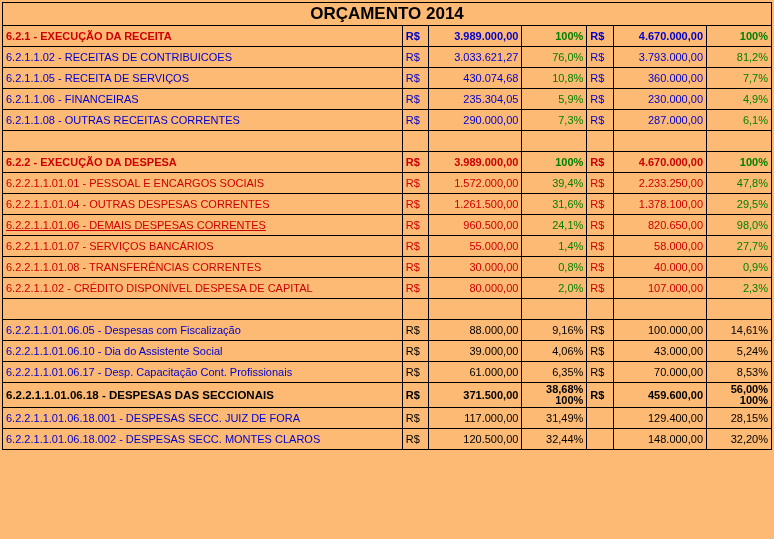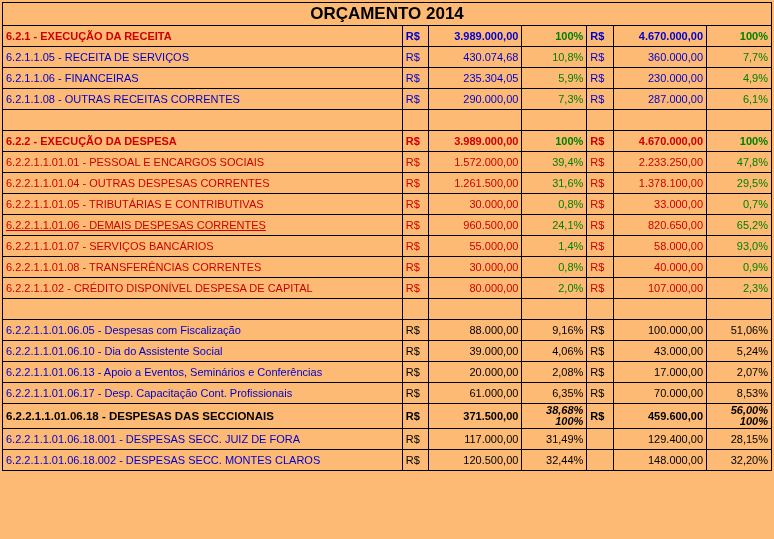--- a/index.html
+++ b/index.html
@@ -57,21 +57,21 @@
   .bold { font-weight: bold; }
   .left { text-align: left; }
   .underline { text-decoration: underline; }
 
   .blank-row td {
     height: 13px;
     border: 1px solid #000000;
   }
   .val { text-align: right; font-variant-numeric: tabular-nums; }
   .cur { text-align: left; padding-left: 4px; }
-  .two-line { line-height: 1.0; font-size: 11px; font-style: italic; }
+  .two-line { line-height: 1.0; font-size: 11px; }
   .two-line div { display: block; }
   .lbl-big { font-size: 11.5px; margin-top: 16px; }
 </style>
 </head>
 <body>
 
 <div class="sheet">
   <table class="budget">
     <colgroup>
       <col class="c-label">
@@ -90,20 +90,29 @@
     <tr>
           <td class="left red bold">6.2.1 - EXECUÇÃO DA RECEITA</td>
           <td class="cur blue bold">R$</td>
           <td class="val blue bold">3.989.000,00</td>
           <td class="val green bold">100%</td>
           <td class="cur blue bold">R$</td>
           <td class="val blue bold">4.670.000,00</td>
           <td class="val green bold">100%</td>
         </tr>
         <tr>
+          <td class="left blue">6.2.1.1.02 - RECEITAS DE CONTRIBUICOES</td>
+          <td class="cur blue">R$</td>
+          <td class="val blue">3.033.621,27</td>
+          <td class="val green">76,0%</td>
+          <td class="cur blue">R$</td>
+          <td class="val blue">3.793.000,00</td>
+          <td class="val green">81,2%</td>
+        </tr>
+        <tr>
           <td class="left blue">6.2.1.1.05 - RECEITA DE SERVIÇOS</td>
           <td class="cur blue">R$</td>
           <td class="val blue">430.074,68</td>
           <td class="val green">10,8%</td>
           <td class="cur blue">R$</td>
           <td class="val blue">360.000,00</td>
           <td class="val green">7,7%</td>
         </tr>
         <tr>
           <td class="left blue">6.2.1.1.06 - FINANCEIRAS</td>
@@ -153,52 +162,43 @@
         <tr>
           <td class="left red">6.2.2.1.1.01.04 - OUTRAS DESPESAS CORRENTES</td>
           <td class="cur red">R$</td>
           <td class="val red">1.261.500,00</td>
           <td class="val green">31,6%</td>
           <td class="cur red">R$</td>
           <td class="val red">1.378.100,00</td>
           <td class="val green">29,5%</td>
         </tr>
         <tr>
-          <td class="left red">6.2.2.1.1.01.05 - TRIBUTÁRIAS E CONTRIBUTIVAS</td>
+          <td class="left red underline">6.2.2.1.1.01.06 - DEMAIS DESPESAS CORRENTES</td>
+          <td class="cur red">R$</td>
+          <td class="val red">960.500,00</td>
+          <td class="val green">24,1%</td>
+          <td class="cur red">R$</td>
+          <td class="val red">820.650,00</td>
+          <td class="val green">98,0%</td>
+        </tr>
+        <tr>
+          <td class="left red">6.2.2.1.1.01.07 - SERVIÇOS BANCÁRIOS</td>
+          <td class="cur red">R$</td>
+          <td class="val red">55.000,00</td>
+          <td class="val green">1,4%</td>
+          <td class="cur red">R$</td>
+          <td class="val red">58.000,00</td>
+          <td class="val green">27,7%</td>
+        </tr>
+        <tr>
+          <td class="left red">6.2.2.1.1.01.08 - TRANSFERÊNCIAS CORRENTES</td>
           <td class="cur red">R$</td>
           <td class="val red">30.000,00</td>
           <td class="val green">0,8%</td>
           <td class="cur red">R$</td>
-          <td class="val red">33.000,00</td>
-          <td class="val green">0,7%</td>
-        </tr>
-        <tr>
-          <td class="left red underline">6.2.2.1.1.01.06 - DEMAIS DESPESAS CORRENTES</td>
-          <td class="cur red">R$</td>
-          <td class="val red">960.500,00</td>
-          <td class="val green">24,1%</td>
-          <td class="cur red">R$</td>
-          <td class="val red">820.650,00</td>
-          <td class="val green">65,2%</td>
-        </tr>
-        <tr>
-          <td class="left red">6.2.2.1.1.01.07 - SERVIÇOS BANCÁRIOS</td>
-          <td class="cur red">R$</td>
-          <td class="val red">55.000,00</td>
-          <td class="val green">1,4%</td>
-          <td class="cur red">R$</td>
-          <td class="val red">58.000,00</td>
-          <td class="val green">93,0%</td>
-        </tr>
-        <tr>
-          <td class="left red">6.2.2.1.1.01.08 - TRANSFERÊNCIAS CORRENTES</td>
-          <td class="cur red">R$</td>
-          <td class="val red">30.000,00</td>
-          <td class="val green">0,8%</td>
-          <td class="cur red">R$</td>
           <td class="val red">40.000,00</td>
           <td class="val green">0,9%</td>
         </tr>
         <tr>
           <td class="left red">6.2.2.1.1.02 - CRÉDITO DISPONÍVEL DESPESA DE CAPITAL</td>
           <td class="cur red">R$</td>
           <td class="val red">80.000,00</td>
           <td class="val green">2,0%</td>
           <td class="cur red">R$</td>
           <td class="val red">107.000,00</td>
@@ -213,39 +213,30 @@
           <td>&nbsp;</td>
           <td>&nbsp;</td>
         </tr>
         <tr>
           <td class="left blue">6.2.2.1.1.01.06.05 - Despesas com Fiscalização</td>
           <td class="cur black">R$</td>
           <td class="val black">88.000,00</td>
           <td class="val black">9,16%</td>
           <td class="cur black">R$</td>
           <td class="val black">100.000,00</td>
-          <td class="val black">51,06%</td>
+          <td class="val black">14,61%</td>
         </tr>
         <tr>
           <td class="left blue">6.2.2.1.1.01.06.10 - Dia do Assistente Social</td>
           <td class="cur black">R$</td>
           <td class="val black">39.000,00</td>
           <td class="val black">4,06%</td>
           <td class="cur black">R$</td>
           <td class="val black">43.000,00</td>
           <td class="val black">5,24%</td>
-        </tr>
-        <tr>
-          <td class="left blue">6.2.2.1.1.01.06.13 - Apoio a Eventos, Seminários e Conferências</td>
-          <td class="cur black">R$</td>
-          <td class="val black">20.000,00</td>
-          <td class="val black">2,08%</td>
-          <td class="cur black">R$</td>
-          <td class="val black">17.000,00</td>
-          <td class="val black">2,07%</td>
         </tr>
         <tr>
           <td class="left blue">6.2.2.1.1.01.06.17 - Desp. Capacitação Cont. Profissionais</td>
           <td class="cur black">R$</td>
           <td class="val black">61.000,00</td>
           <td class="val black">6,35%</td>
           <td class="cur black">R$</td>
           <td class="val black">70.000,00</td>
           <td class="val black">8,53%</td>
         </tr>

